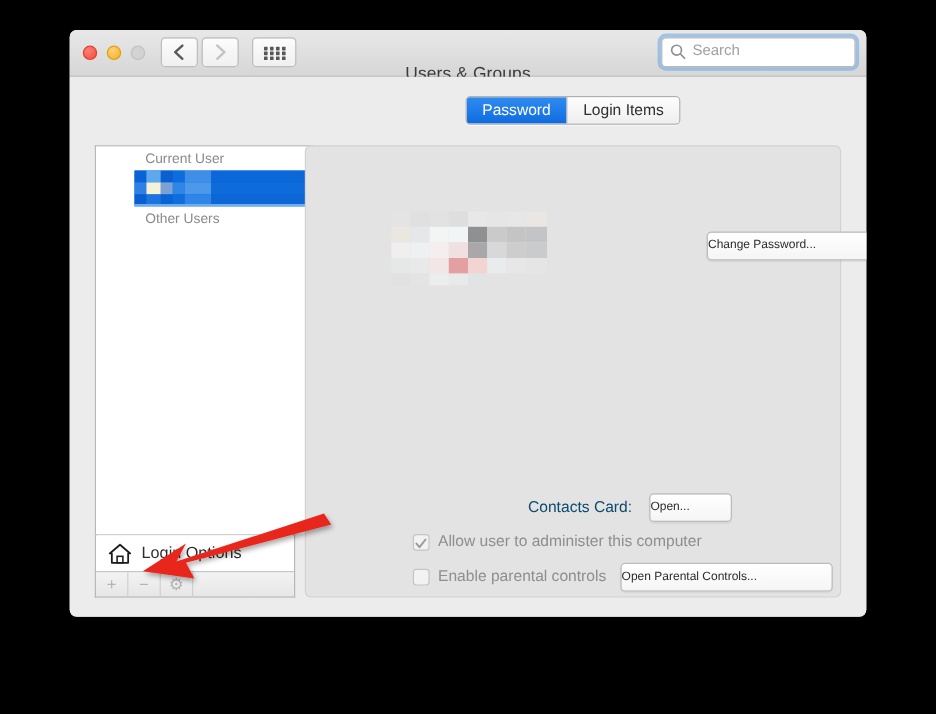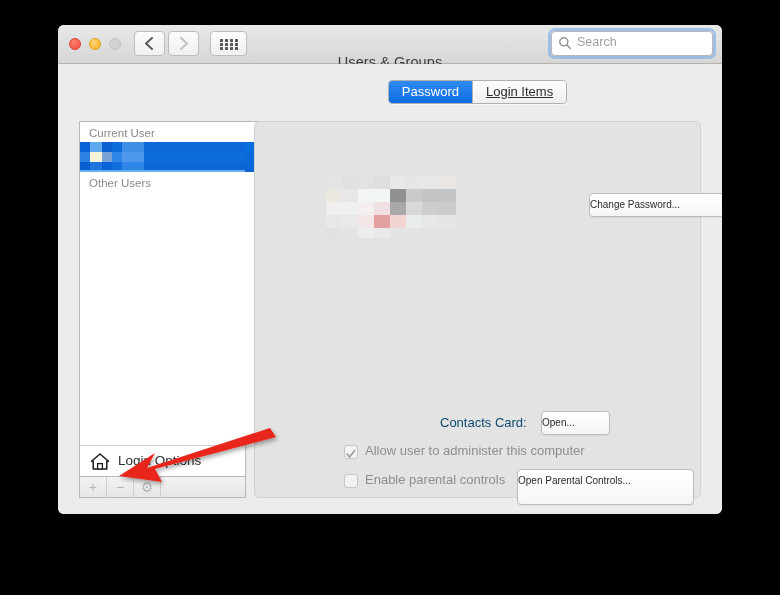--- a/index.html
+++ b/index.html
@@ -149,20 +149,21 @@
     position: absolute;
     left: 21px;
     top: 57px;
     width: 182px;
     height: 324px;
     background: #ffffff;
     border: 1px solid #b8b8b8;
     border-bottom: none;
     box-sizing: border-box;
     overflow: hidden;
+    padding-left: 32px;
   }
   .group-head {
     font-size: 11.5px;
     color: #8a8a8a;
     padding: 5px 0 3px 9px;
   }
   #row-current-user {
     position: relative;
     height: 30px;
     background: linear-gradient(to bottom, #0a6fe0 0%, #0a63d6 100%);
@@ -277,21 +278,21 @@
     box-shadow: 0 1px 0 rgba(255,255,255,0.6);
   }
   .tab {
     padding: 0 13px;
     font-size: 13px;
     line-height: 21px;
     color: #2e2e2e;
     background: linear-gradient(to bottom, #fdfdfd, #efefef);
     border-right: 1px solid #b0b0b0;
   }
-  .tab:last-child { border-right: none; text-decoration: underline; }
+  .tab:last-child { border-right: none; }
   .tab.active {
     background: linear-gradient(to bottom, #2f8bf0 0%, #0f6ce0 100%);
     color: #ffffff;
   }
 
   
   #redacted-profile {
     position: absolute;
     left: 268px;
     top: 112px;
@@ -323,21 +324,21 @@
     font-size: 13px;
     color: #0c4a6e;
   }
   #btn-open-contacts {
     left: 483px; top: 347px;
     width: 69px; height: 24px;
     line-height: 22px;
   }
   #btn-open-parental {
     left: 459px; top: 405px;
-    width: 177px; height: 36px;
+    width: 177px; height: 24px;
     line-height: 22px;
   }
 
   .cbrow { position: absolute; }
   .checkbox {
     position: absolute;
     left: 0; top: 0;
     width: 14px; height: 14px;
     background: #f2f2f2;
     border: 1px solid #c5c5c5;

